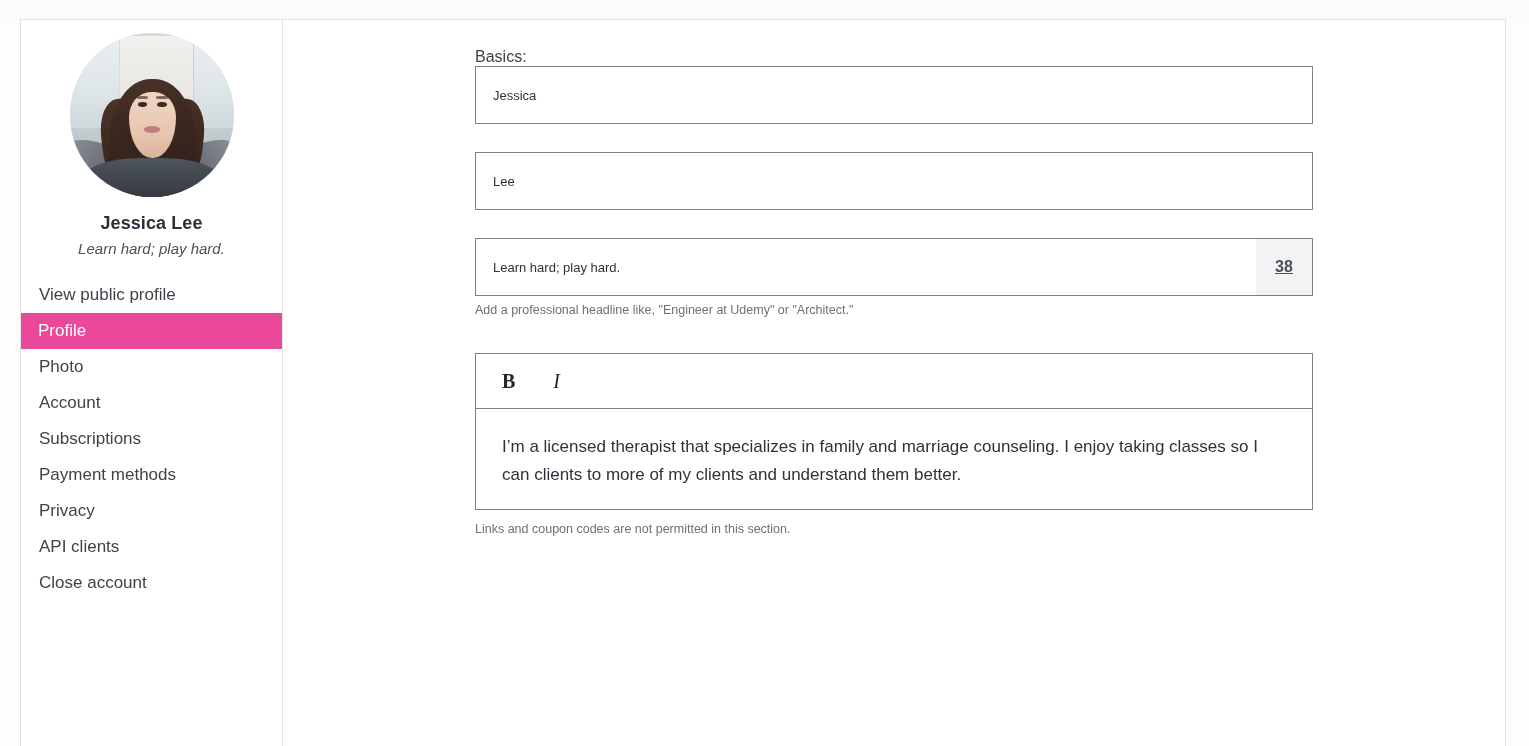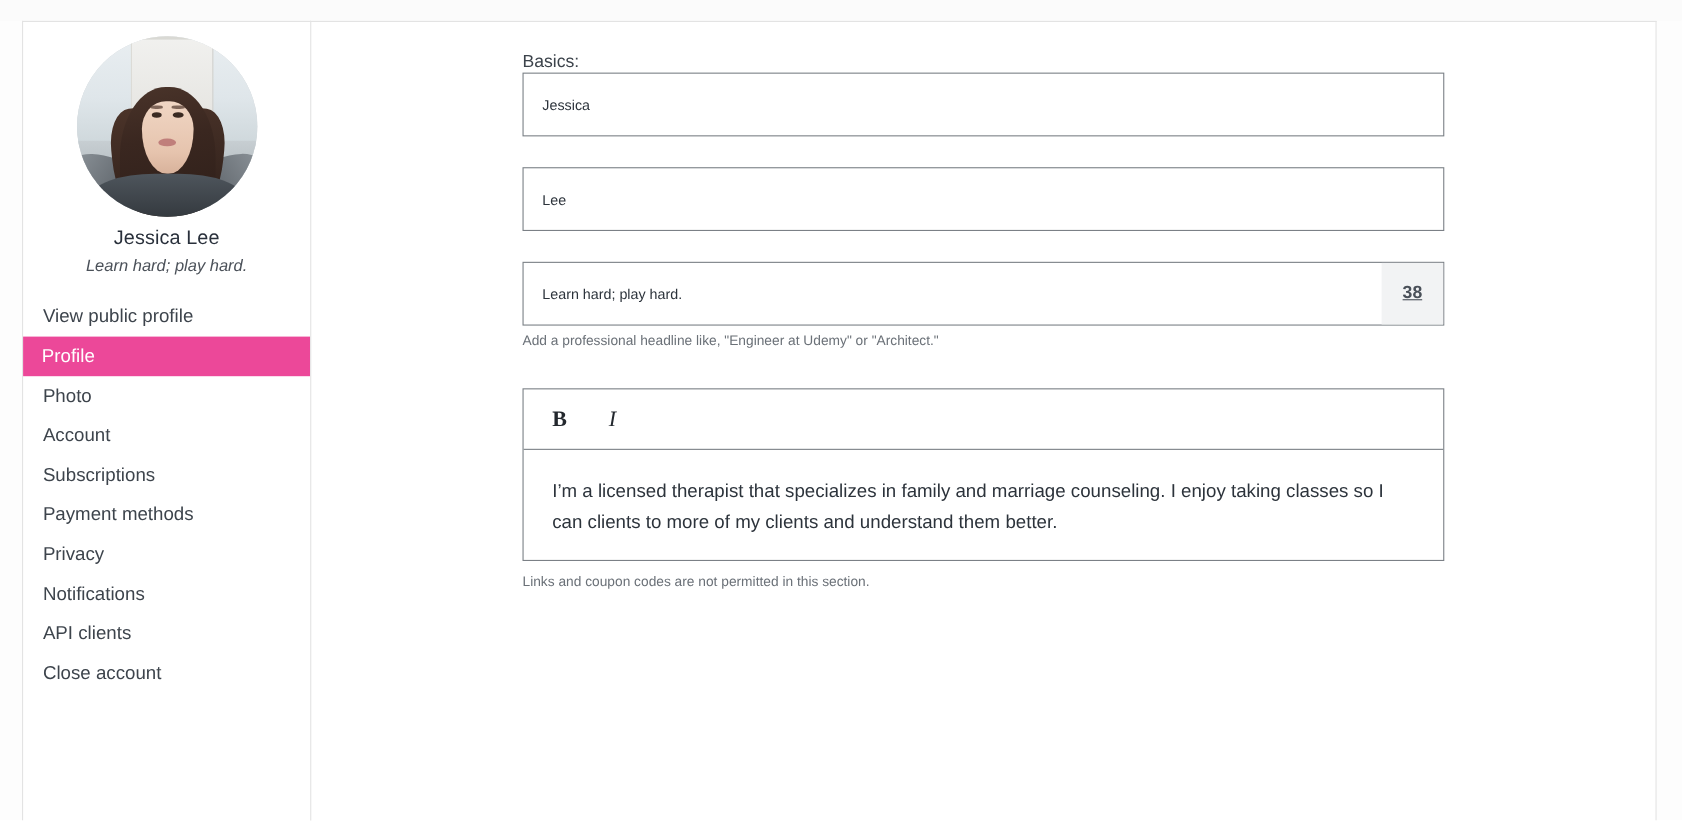--- a/index.html
+++ b/index.html
@@ -122,24 +122,24 @@
     transform: rotate(14deg);
   }
   .ph-arm-r {
     position: absolute; left: 70%; top: 66%; width: 34%; height: 18%;
     background: linear-gradient(250deg, #8d949a 0%, #5c6268 100%);
     border-radius: 30% 50% 40% 20%;
     transform: rotate(-14deg);
   }
 
   #profile-name {
-    margin-top: 9px;
+    margin-top: 16px;
     text-align: center;
     font-size: 18px;
-    font-weight: normal;
+    font-weight: bold;
     color: #29303b;
     letter-spacing: .1px;
   }
   #profile-tagline {
     margin-top: 6px;
     text-align: center;
     font-size: 15px;
     font-style: italic;
     color: #4b5159;
   }
@@ -310,21 +310,20 @@
     <div id="profile-tagline">Learn hard; play hard.</div>
 
     <nav id="side-nav">
       <a class="nav-item" href="#">View public profile</a>
       <a class="nav-item active" href="#">Profile</a>
       <a class="nav-item" href="#">Photo</a>
       <a class="nav-item" href="#">Account</a>
       <a class="nav-item" href="#">Subscriptions</a>
       <a class="nav-item" href="#">Payment methods</a>
       <a class="nav-item" href="#">Privacy</a>
-      <a class="nav-item" href="#">Notifications</a>
       <a class="nav-item" href="#">API clients</a>
       <a class="nav-item" href="#">Close account</a>
     </nav>
 
   </aside>
 
   <section id="main">
 
 
     <div id="form-area">

